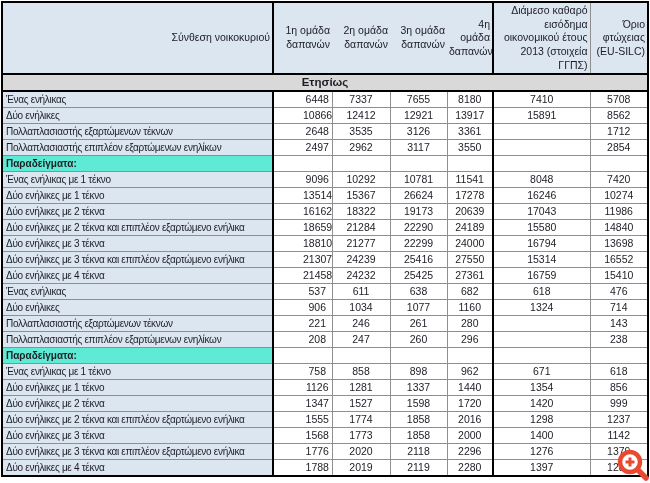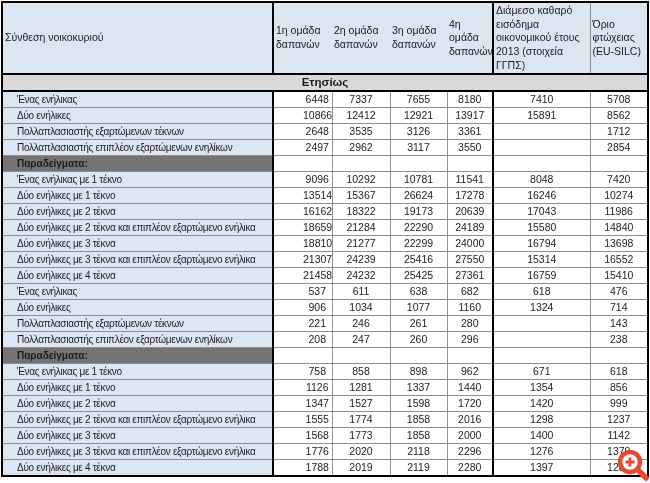--- a/index.html
+++ b/index.html
@@ -26,21 +26,21 @@
     border-collapse: collapse;
     table-layout: fixed;
     border: 2px solid var(--table_border);
   }
   th, td { overflow: hidden; padding: 0; color: var(--text); }
   thead th {
     background: var(--label_bg);
     font-weight: normal;
     font-size: 10.5px;
     line-height: 1.3;
-    text-align: left;
+    text-align: right;
     vertical-align: middle;
     height: 72px;
     border-bottom: 2px solid var(--table_border);
     padding: 1px 2px;
   }
   th.first-col { border-right: 2px solid var(--table_border); }
   th.median-col { border-left: 2px solid var(--table_border); }
   th.poverty-col { border-left: 1px solid var(--thin); }
   tr.section-bar td {
     background: var(--section_bg);
@@ -50,41 +50,41 @@
     height: 15px;
     line-height: 15px;
     border-top: 2px solid var(--table_border);
     border-bottom: 2px solid var(--table_border);
     margin-left: 12px;
   }
   td.label-cell {
     background: var(--label_bg);
     font-size: 10px;
     letter-spacing: -0.3px;
-    padding-left: 14px;
+    padding-left: 3px;
     text-align: left;
     border-right: 2px solid var(--table_border);
     border-top: 1px solid var(--thin);
     white-space: nowrap;
     height: 15px;
     line-height: 15px;
   }
   td.val {
     text-align: center;
     font-size: 10.5px;
     border-top: 1px solid var(--thin);
     border-left: 1px solid var(--thin);
     white-space: nowrap;
     height: 15px;
     line-height: 15px;
   }
   td.val.c0 { border-left: none; padding-left: 29px; }
   td.val.c4 { border-left: 2px solid var(--table_border); margin-top: 6px; }
   tr.examples-row td.label-cell {
-    background: #737373;
+    background: #5eead4;
     font-weight: bold;
     letter-spacing: 0;
   }
   .zoom-widget {
     position: absolute;
     right: 1px; bottom: 2px;
     width: 32px; height: 32px;
     cursor: pointer;
   }
 </style>

